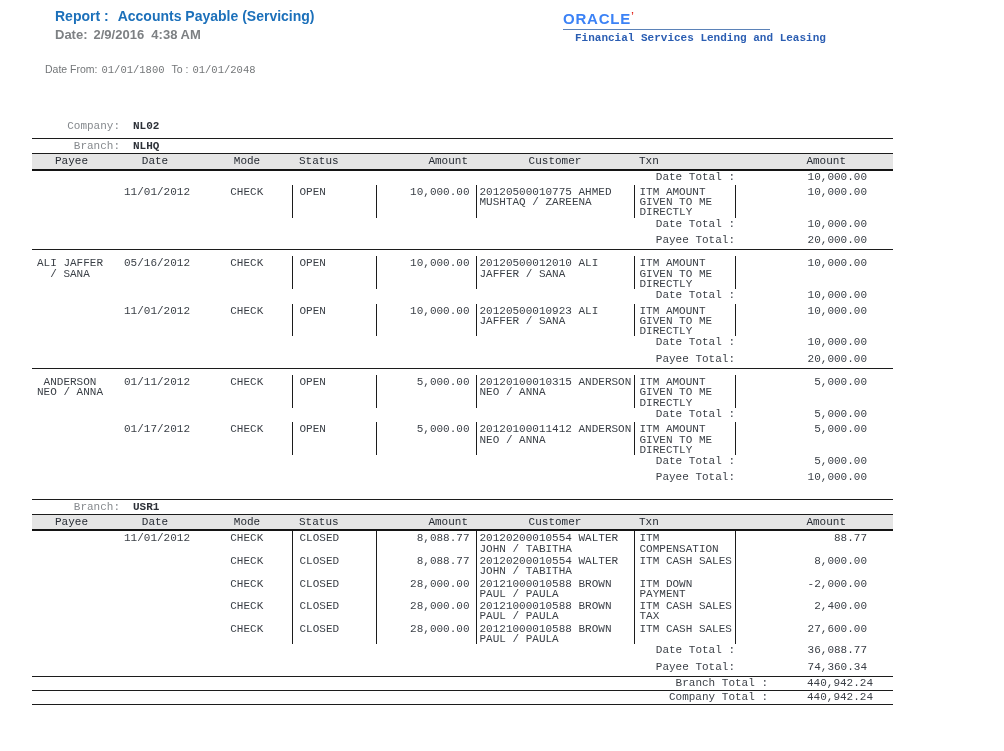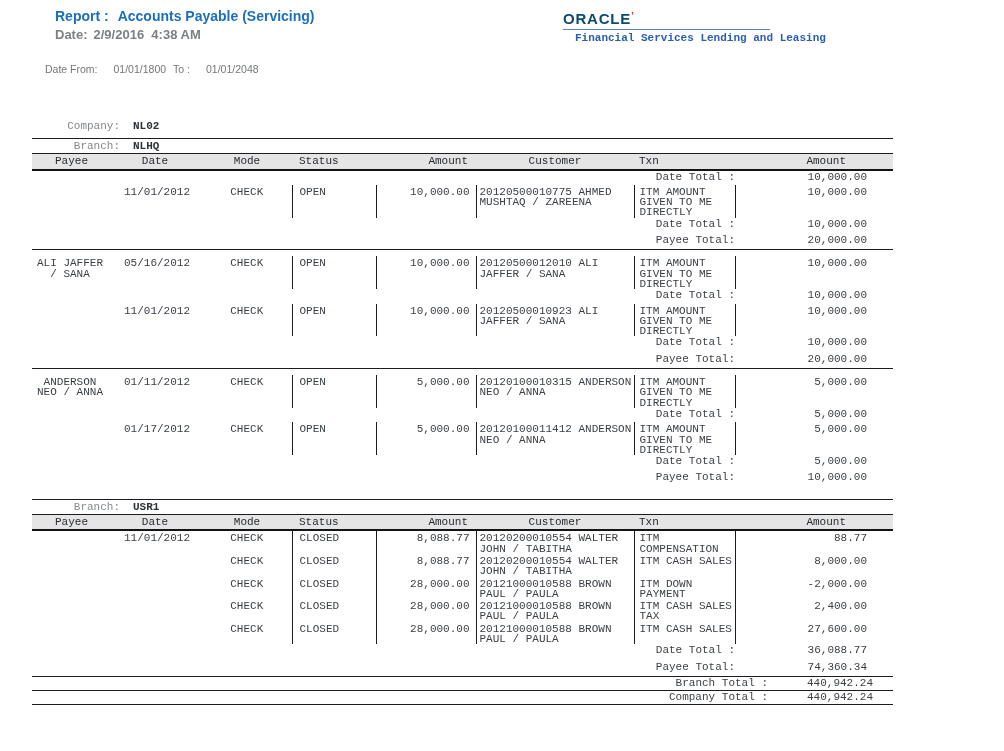--- a/index.html
+++ b/index.html
@@ -7,28 +7,28 @@
           font-family:"Liberation Mono","DejaVu Sans Mono",monospace; }
 
   
   .hdr { position:absolute; top:8px; left:55px; font-family:"Liberation Sans","DejaVu Sans",sans-serif; }
   .hdr-title { color:#1c70ba; font-weight:bold; font-size:14px; white-space:pre; }
   .hdr-title .t2 { margin-left:9px; }
   .hdr-date  { color:#7d8083; font-weight:bold; font-size:13px; margin-top:3px; white-space:pre; }
   .hdr-date .t2 { margin-left:6px; }
 
   .logo { position:absolute; left:563px; top:10px; font-family:"Liberation Sans","DejaVu Sans",sans-serif; }
-  .logo-brand { color:#0c4a6e; font-size:15px; font-weight:bold; letter-spacing:0.8px; }
+  .logo-brand { color:#3b82f6; font-size:15px; font-weight:bold; letter-spacing:0.8px; }
   .logo-mark  { color:#e2231a; font-size:9px; font-weight:bold; vertical-align:super; }
   .logo-rule  { height:1px; background:#5b82b8; width:207px; margin-top:1px; }
   .logo-sub   { color:#2a5db2; font-size:11px; font-weight:bold; margin-left:12px; margin-top:2px; white-space:nowrap;font-family:Liberation Mono, monospace; }
 
   .range { position:absolute; left:45px; top:63px; font-family:"Liberation Sans","DejaVu Sans",sans-serif;
            font-size:10.5px; color:#737678; white-space:pre; }
-  .range .rv  { margin-left:16px; }
+  .range .rv  { margin-left:4px;font-family:Liberation Mono, monospace; }
   .range .rl2 { margin-left:7px; }
 
   
   .content { position:absolute; top:106px; left:0; width:1004px; }
   .note { margin-left:62px; font-size:11px; color:#85898d; height:12px; }
   .note b { color:#3a3f46; margin-left:7px; }
   .kv { margin-left:32px; margin-top:14px; font-size:11px; height:13px; }
   .glabel { display:inline-block; width:88px; text-align:right; color:#85898d; }
   .gval { margin-left:13px; font-weight:bold; color:#2d3138; }
 

